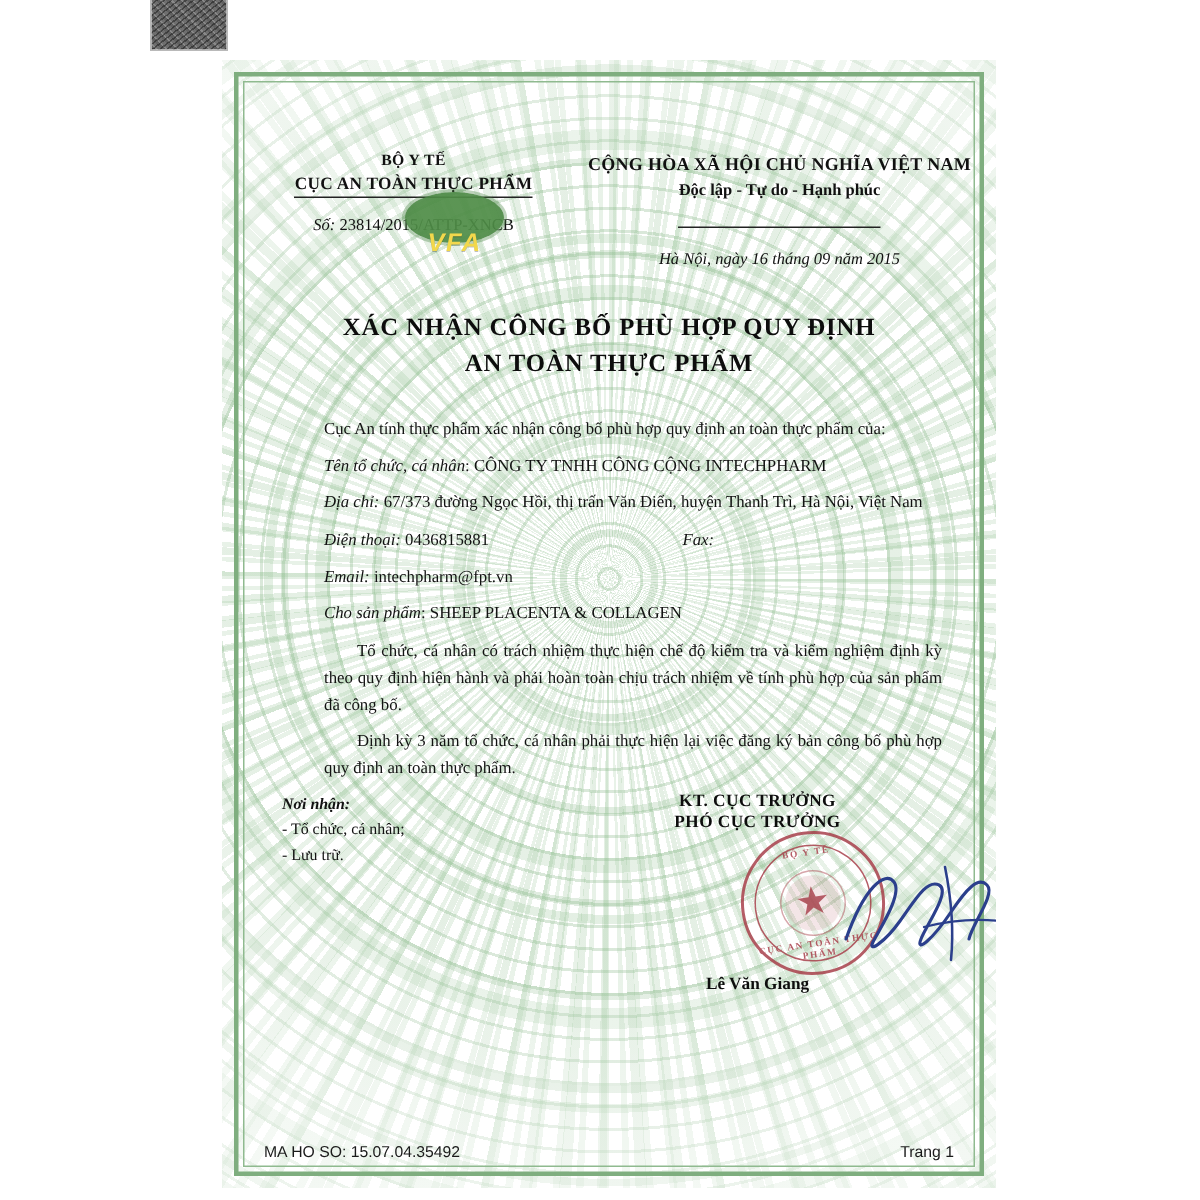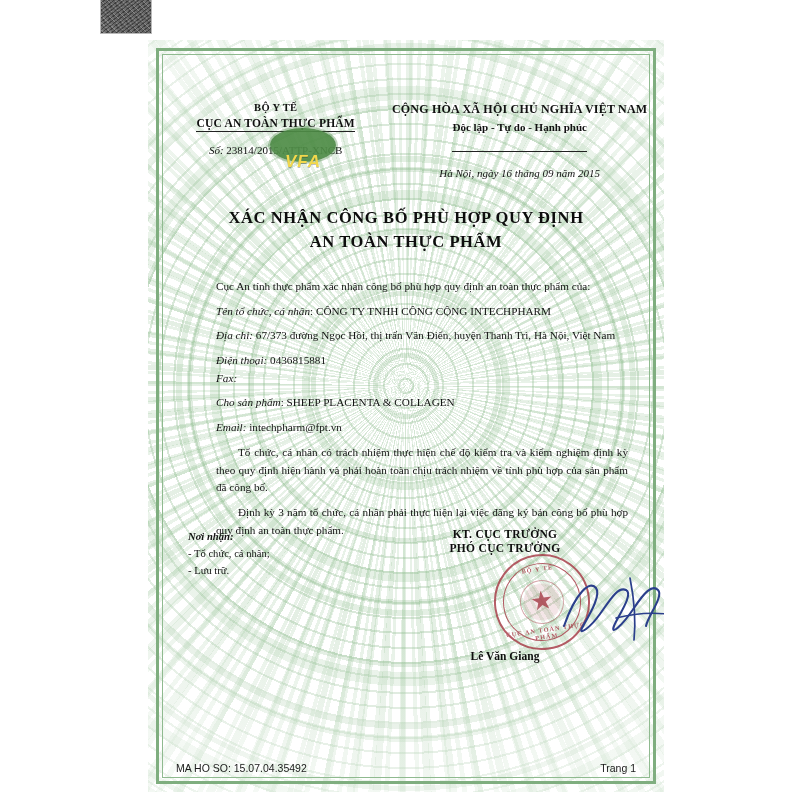--- a/index.html
+++ b/index.html
@@ -129,21 +129,21 @@
   
   .title-block { position: absolute; top: 168px; width: 100%; text-align: center; }
   .title-1 { font-size: 16.5px; font-weight: bold; letter-spacing: .6px; color: #0d0d0d; }
   .title-2 { font-size: 16.5px; font-weight: bold; letter-spacing: .6px; color: #0d0d0d; margin-top: 4px; }
 
   
   .body { position: absolute; top: 238px; left: 68px; right: 36px; color: #121212; }
   .body p { margin: 0 0 7px 0; font-size: 11.2px; line-height: 1.58; text-align: justify; }
   .body .indent { text-indent: 22px; }
   .lbl { font-style: italic; }
-  .row-2col { display: flex; flex-direction: column; }
+  .row-2col { display: flex; }
   .row-2col .c1 { flex: 0 0 58%; }
   .row-2col .c2 { flex: 1; }
 
   
   .sig-area { position: absolute; top: 488px; left: 0; width: 100%; }
   .recipients { position: absolute; left: 40px; top: 0; font-size: 10.6px; line-height: 1.62; color: #121212; }
   .recipients .r-title { font-style: italic; font-weight: bold; }
   .signblock { position: absolute; right: 54px; top: 0; width: 210px; text-align: center; }
   .sign-role { font-size: 11.5px; font-weight: bold; letter-spacing: .3px; color: #0d0d0d; }
   .sign-role2 { font-size: 11.5px; font-weight: bold; letter-spacing: .3px; color: #0d0d0d; margin-top: 2px; }
@@ -246,26 +246,26 @@
             <span class="lbl">Điện thoại:</span>
             <span>0436815881</span>
           </span>
           <span class="c2">
             <span class="lbl">Fax:</span>
             <span></span>
           </span>
         </p>
 
         <p>
-          <span class="lbl">Cho sản phẩm</span><span>: SHEEP PLACENTA &amp; COLLAGEN</span>
-        </p>
-
-        <p>
           <span class="lbl">Email:</span>
           <span>intechpharm@fpt.vn</span>
+        </p>
+
+        <p>
+          <span class="lbl">Cho sản phẩm</span><span>: SHEEP PLACENTA &amp; COLLAGEN</span>
         </p>
 
         <p class="indent">Tổ chức, cá nhân có trách nhiệm thực hiện chế độ kiểm tra và kiểm nghiệm định kỳ theo quy định hiện hành và phải hoàn toàn chịu trách nhiệm về tính phù hợp của sản phẩm đã công bố.</p>
         <p class="indent">Định kỳ 3 năm tổ chức, cá nhân phải thực hiện lại việc đăng ký bản công bố phù hợp quy định an toàn thực phẩm.</p>
       </div>
 
       <div class="sig-area">
 
         <div class="recipients">
           <div class="r-title">Nơi nhận:</div>

